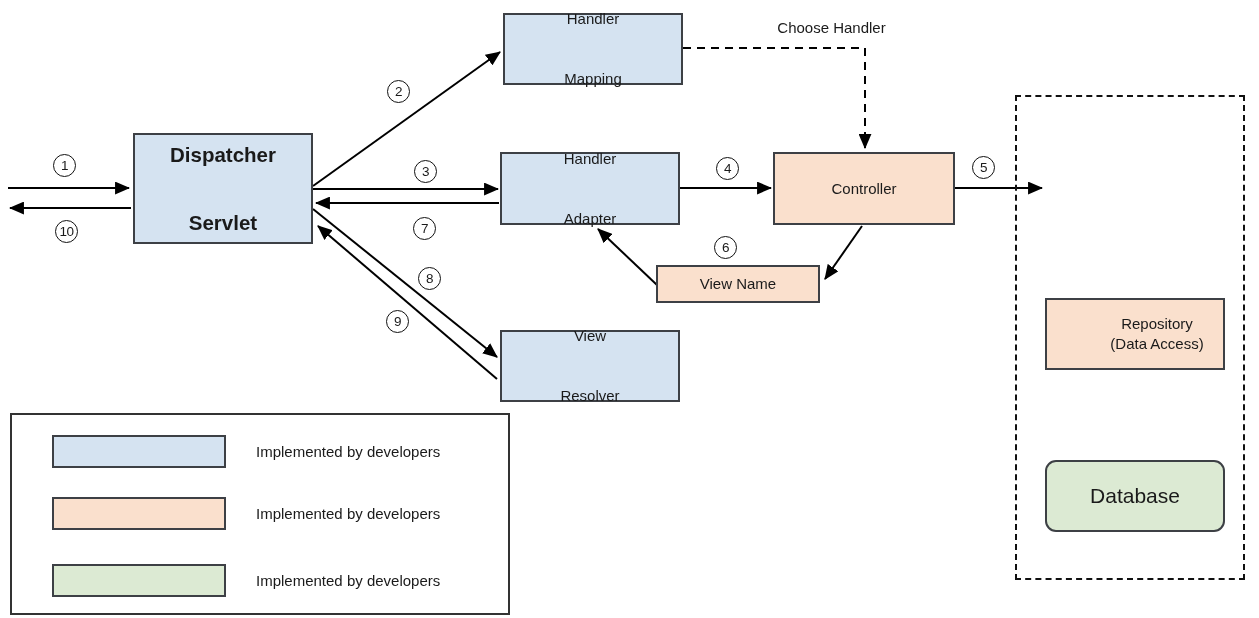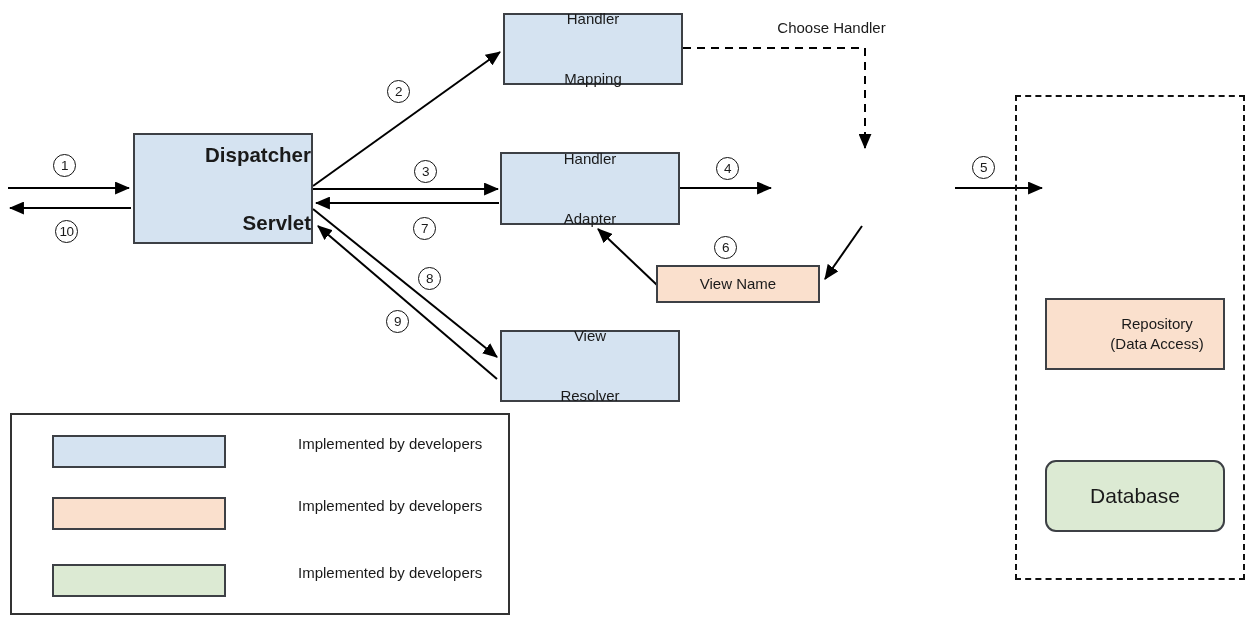--- a/index.html
+++ b/index.html
@@ -23,21 +23,21 @@
     border:1.5px solid #111;display:flex;align-items:center;justify-content:center;
     font-size:13.5px;background:#fff;letter-spacing:-0.5px;
   }
   .floating-label{position:absolute;font-size:15px;text-align:center;}
   .dashed-group{
     position:absolute;box-sizing:border-box;border:2px dashed #111;background:transparent;
   }
   .legend{
     position:absolute;box-sizing:border-box;border:2px solid #333;background:#fff;
   }
-  .legend-row{position:absolute;display:flex;align-items:flex-start;gap:42px;}
+  .legend-row{position:absolute;display:flex;align-items:center;}
   .swatch{
     box-sizing:border-box;width:174px;height:33px;border:2px solid #3d4045;flex:0 0 auto;
   }
   .legend-label{margin-left:30px;font-size:15px;white-space:nowrap;}
   .sw-blue{background:#d5e3f1;}
   .sw-peach{background:#fae0cd;}
   .sw-green{background:#dcead3;}
 </style>
 </head>
 <body>
@@ -69,40 +69,43 @@
 
     <line x1="955" y1="188" x2="1042" y2="188" stroke="#000" stroke-width="2" marker-end="url(#ah)"></line>
 
     <line x1="862" y1="226" x2="825" y2="279" stroke="#000" stroke-width="2" marker-end="url(#ah)"></line>
 
     <line x1="657" y1="285" x2="598" y2="229" stroke="#000" stroke-width="2" marker-end="url(#ah)"></line>
 
     <path d="M683,48 L865,48 L865,148" fill="none" stroke="#000" stroke-width="2" stroke-dasharray="8 6" marker-end="url(#ah)"></path>
   </svg>
 
-  <div class="node blue title" style="left:133px;top:133px;width:180px;height:111px;align-items:flex-end;">
+  <div class="node blue title" style="left:133px;top:133px;width:180px;height:111px;">
     <span>Dispatcher</span>
     <span>Servlet</span>
   </div>
 
   <div class="node blue" style="left:503px;top:13px;width:180px;height:72px;">
     <span>Handler</span>
     <span>Mapping</span>
   </div>
 
   <div class="node blue" style="left:500px;top:152px;width:180px;height:73px;">
     <span>Handler</span>
     <span>Adapter</span>
   </div>
 
   <div class="node blue" style="left:500px;top:330px;width:180px;height:72px;">
     <span>View</span>
     <span>Resolver</span>
   </div>
 
+  <div class="node peach" style="left:773px;top:152px;width:182px;height:73px;">
+    <span>Controller</span>
+  </div>
 
   <div class="node peach" style="left:656px;top:265px;width:164px;height:38px;">
     <span>View Name</span>
   </div>
 
 
   <div class="dashed-group" style="left:1015px;top:95px;width:230px;height:485px;"></div>
 
 
   <div class="node peach" style="left:1045px;top:298px;width:180px;height:72px;padding-left:44px;">

